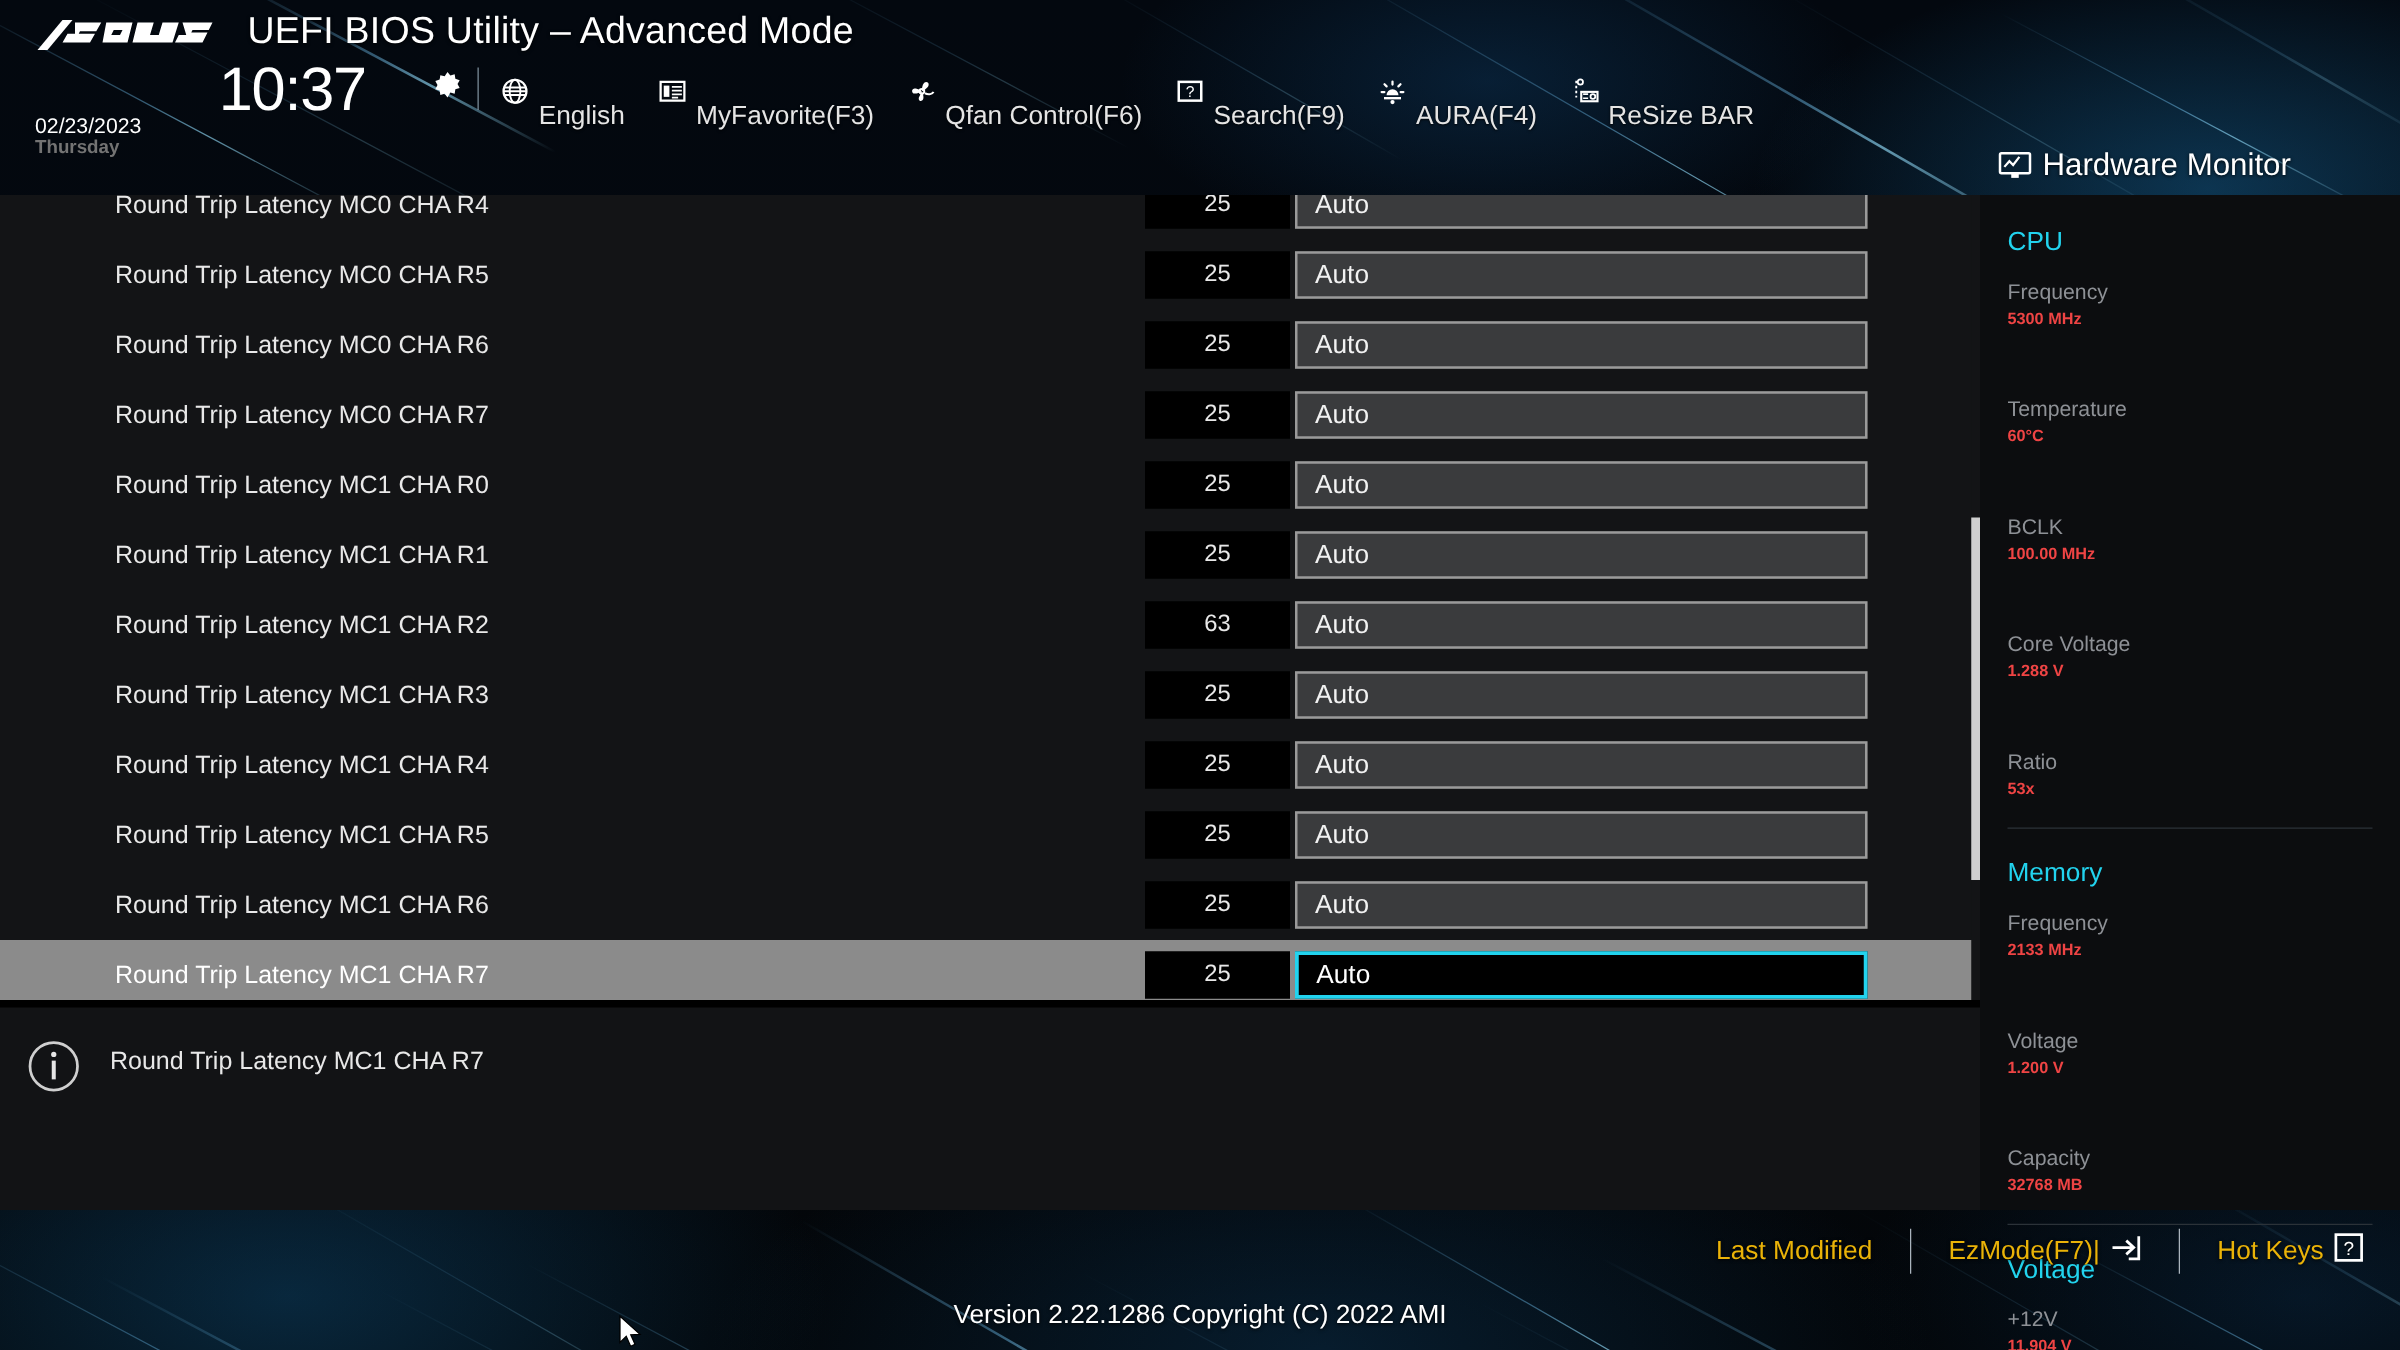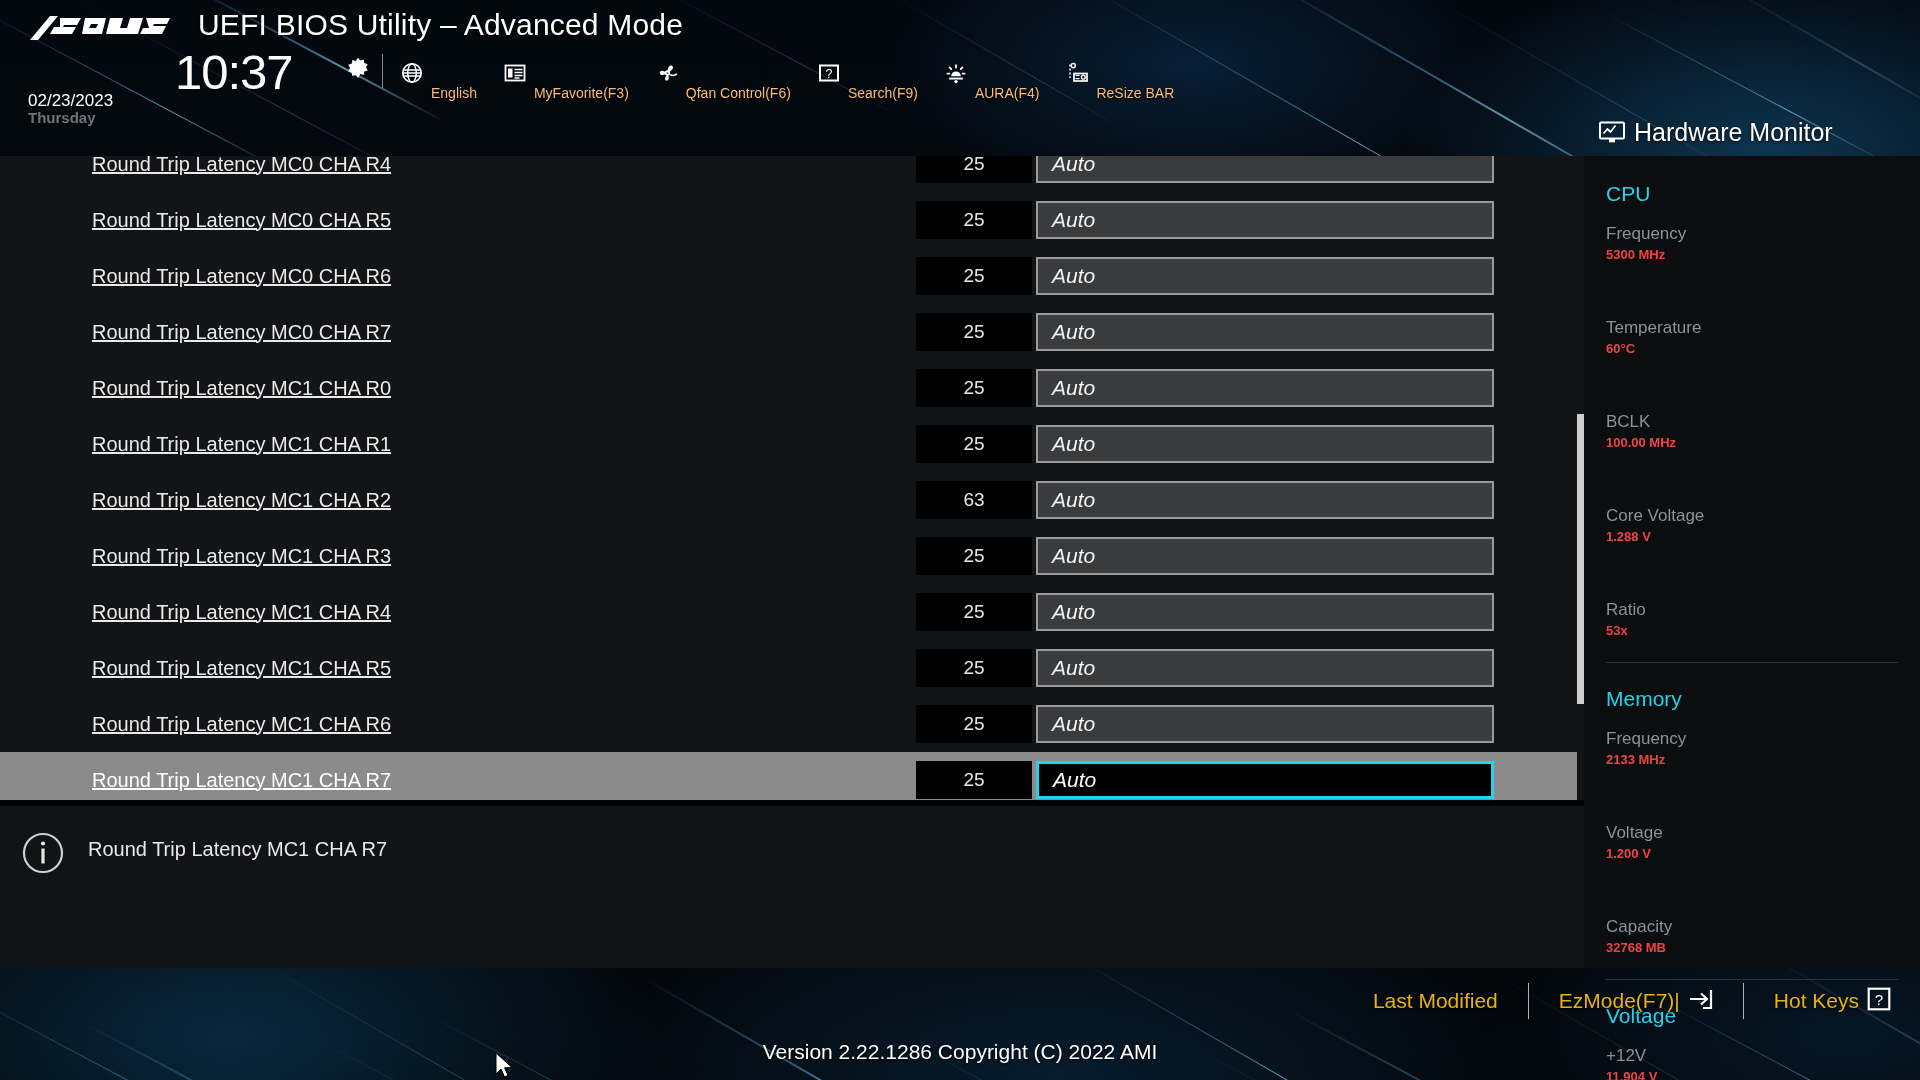--- a/index.html
+++ b/index.html
@@ -48,21 +48,21 @@
   .datewrap .w { font-size:15px; color:#737373; font-weight:700; }
   .clock {
     position:absolute; left:175px; top:44px;
     font-size:49px; color:#fff; font-weight:400; letter-spacing:-1px;
   }
   .gear-btn { position:absolute; left:345px; top:56px; width:26px; height:26px; }
   .hsep { position:absolute; top:54px; width:1px; height:34px; background:#7e8e9c; }
 
   .toolbar { position:absolute; top:56px; height:34px; display:flex; align-items:center; }
   .tbitem { display:flex; align-items:center; gap:7px; margin-right:26px; cursor:pointer; }
-  .tbitem .lbl { font-size:14px; color:#fdba74; white-space:nowrap; text-shadow:0 1px 2px rgba(0,0,0,.9);margin-top:40px; }
+  .tbitem .lbl { font-size:21px; color:#e5e5e5; white-space:nowrap; text-shadow:0 1px 2px rgba(0,0,0,.9);margin-top:40px; }
   .tbicon { width:24px; height:24px; flex:0 0 24px; display:block; }
 
   
   .navbar {
     position:absolute; left:0; top:108px; width:1584px; height:48px;
     background:linear-gradient(180deg,#1b1c1e 0%, #161719 100%);
     display:flex; align-items:center;
   }
   .navitem {
     font-size:25px; color:#f2f2f2; padding:0 0 4px 0; margin:0 30px; cursor:pointer;
@@ -77,33 +77,33 @@
   .content {
     position:absolute; left:0; top:156px; width:1584px; height:644px;
     background:#131416; overflow:hidden;
   }
   .rows { position:absolute; left:0; top:-20px; width:1584px; }
   .row {
     position:relative; height:56px; display:flex; align-items:center;
   }
   .row.selected { background:#8b8b8b; }
   .row .label {
-    position:absolute; left:92px; font-size:20px; color:#e9e9e9; white-space:nowrap;text-decoration:underline;
+    position:absolute; left:92px; font-size:20px; color:#e9e9e9; white-space:nowrap;
   }
   .row.selected .label { color:#ffffff; }
   .row .numbox {
     position:absolute; left:916px; width:116px; height:38px;
     background:#000; display:flex; align-items:center; justify-content:center;
     font-size:19px; color:#e8e8e8;
   }
   .row .valbox {
     position:absolute; left:1036px; width:458px; height:38px;
     background:#3a3b3d; border:2px solid #9a9a9a;
     display:flex; align-items:center; padding-left:14px;
-    font-size:21px; color:#f2f2f2;font-style:italic;
+    font-size:21px; color:#f2f2f2;
   }
   .row.selected .valbox {
     background:#000; border:3px solid #22d3ee; color:#ffffff;
   }
 
   
   .vscroll { position:absolute; right:0; top:0; width:7px; height:644px; background:#131416; }
   .vscroll .thumb { position:absolute; left:0; width:7px; background:#cfcfcf; }
 
   

